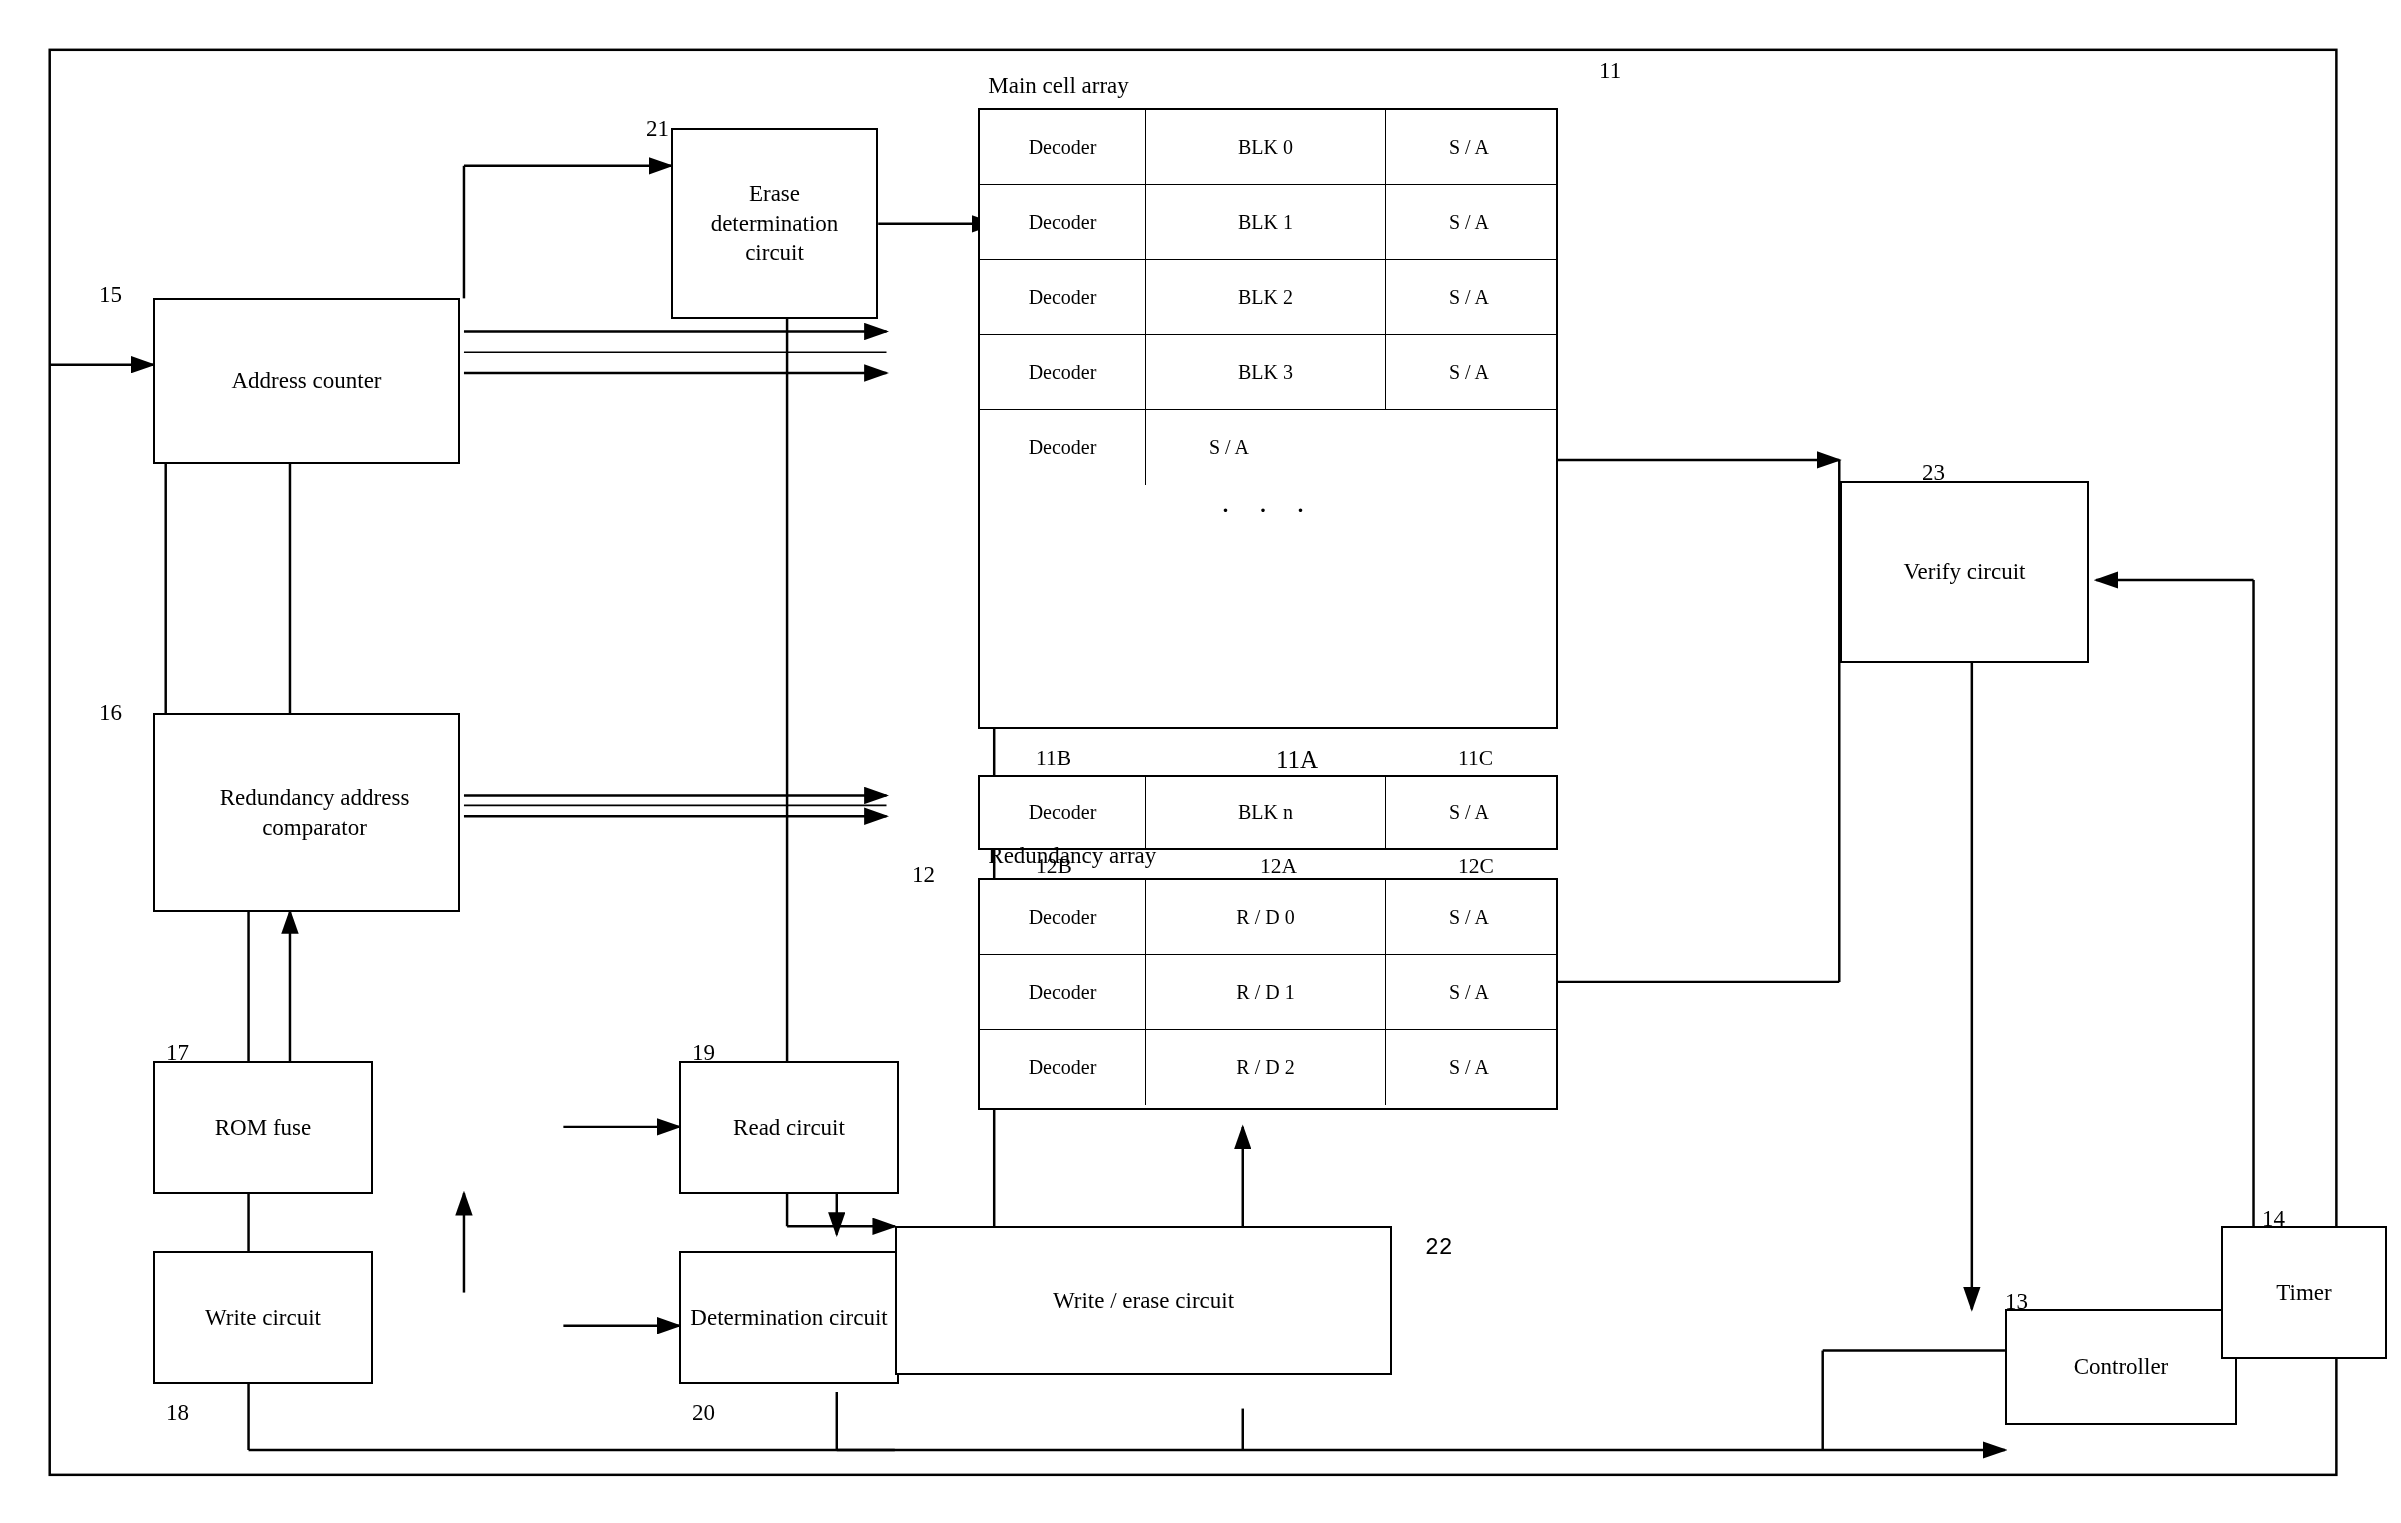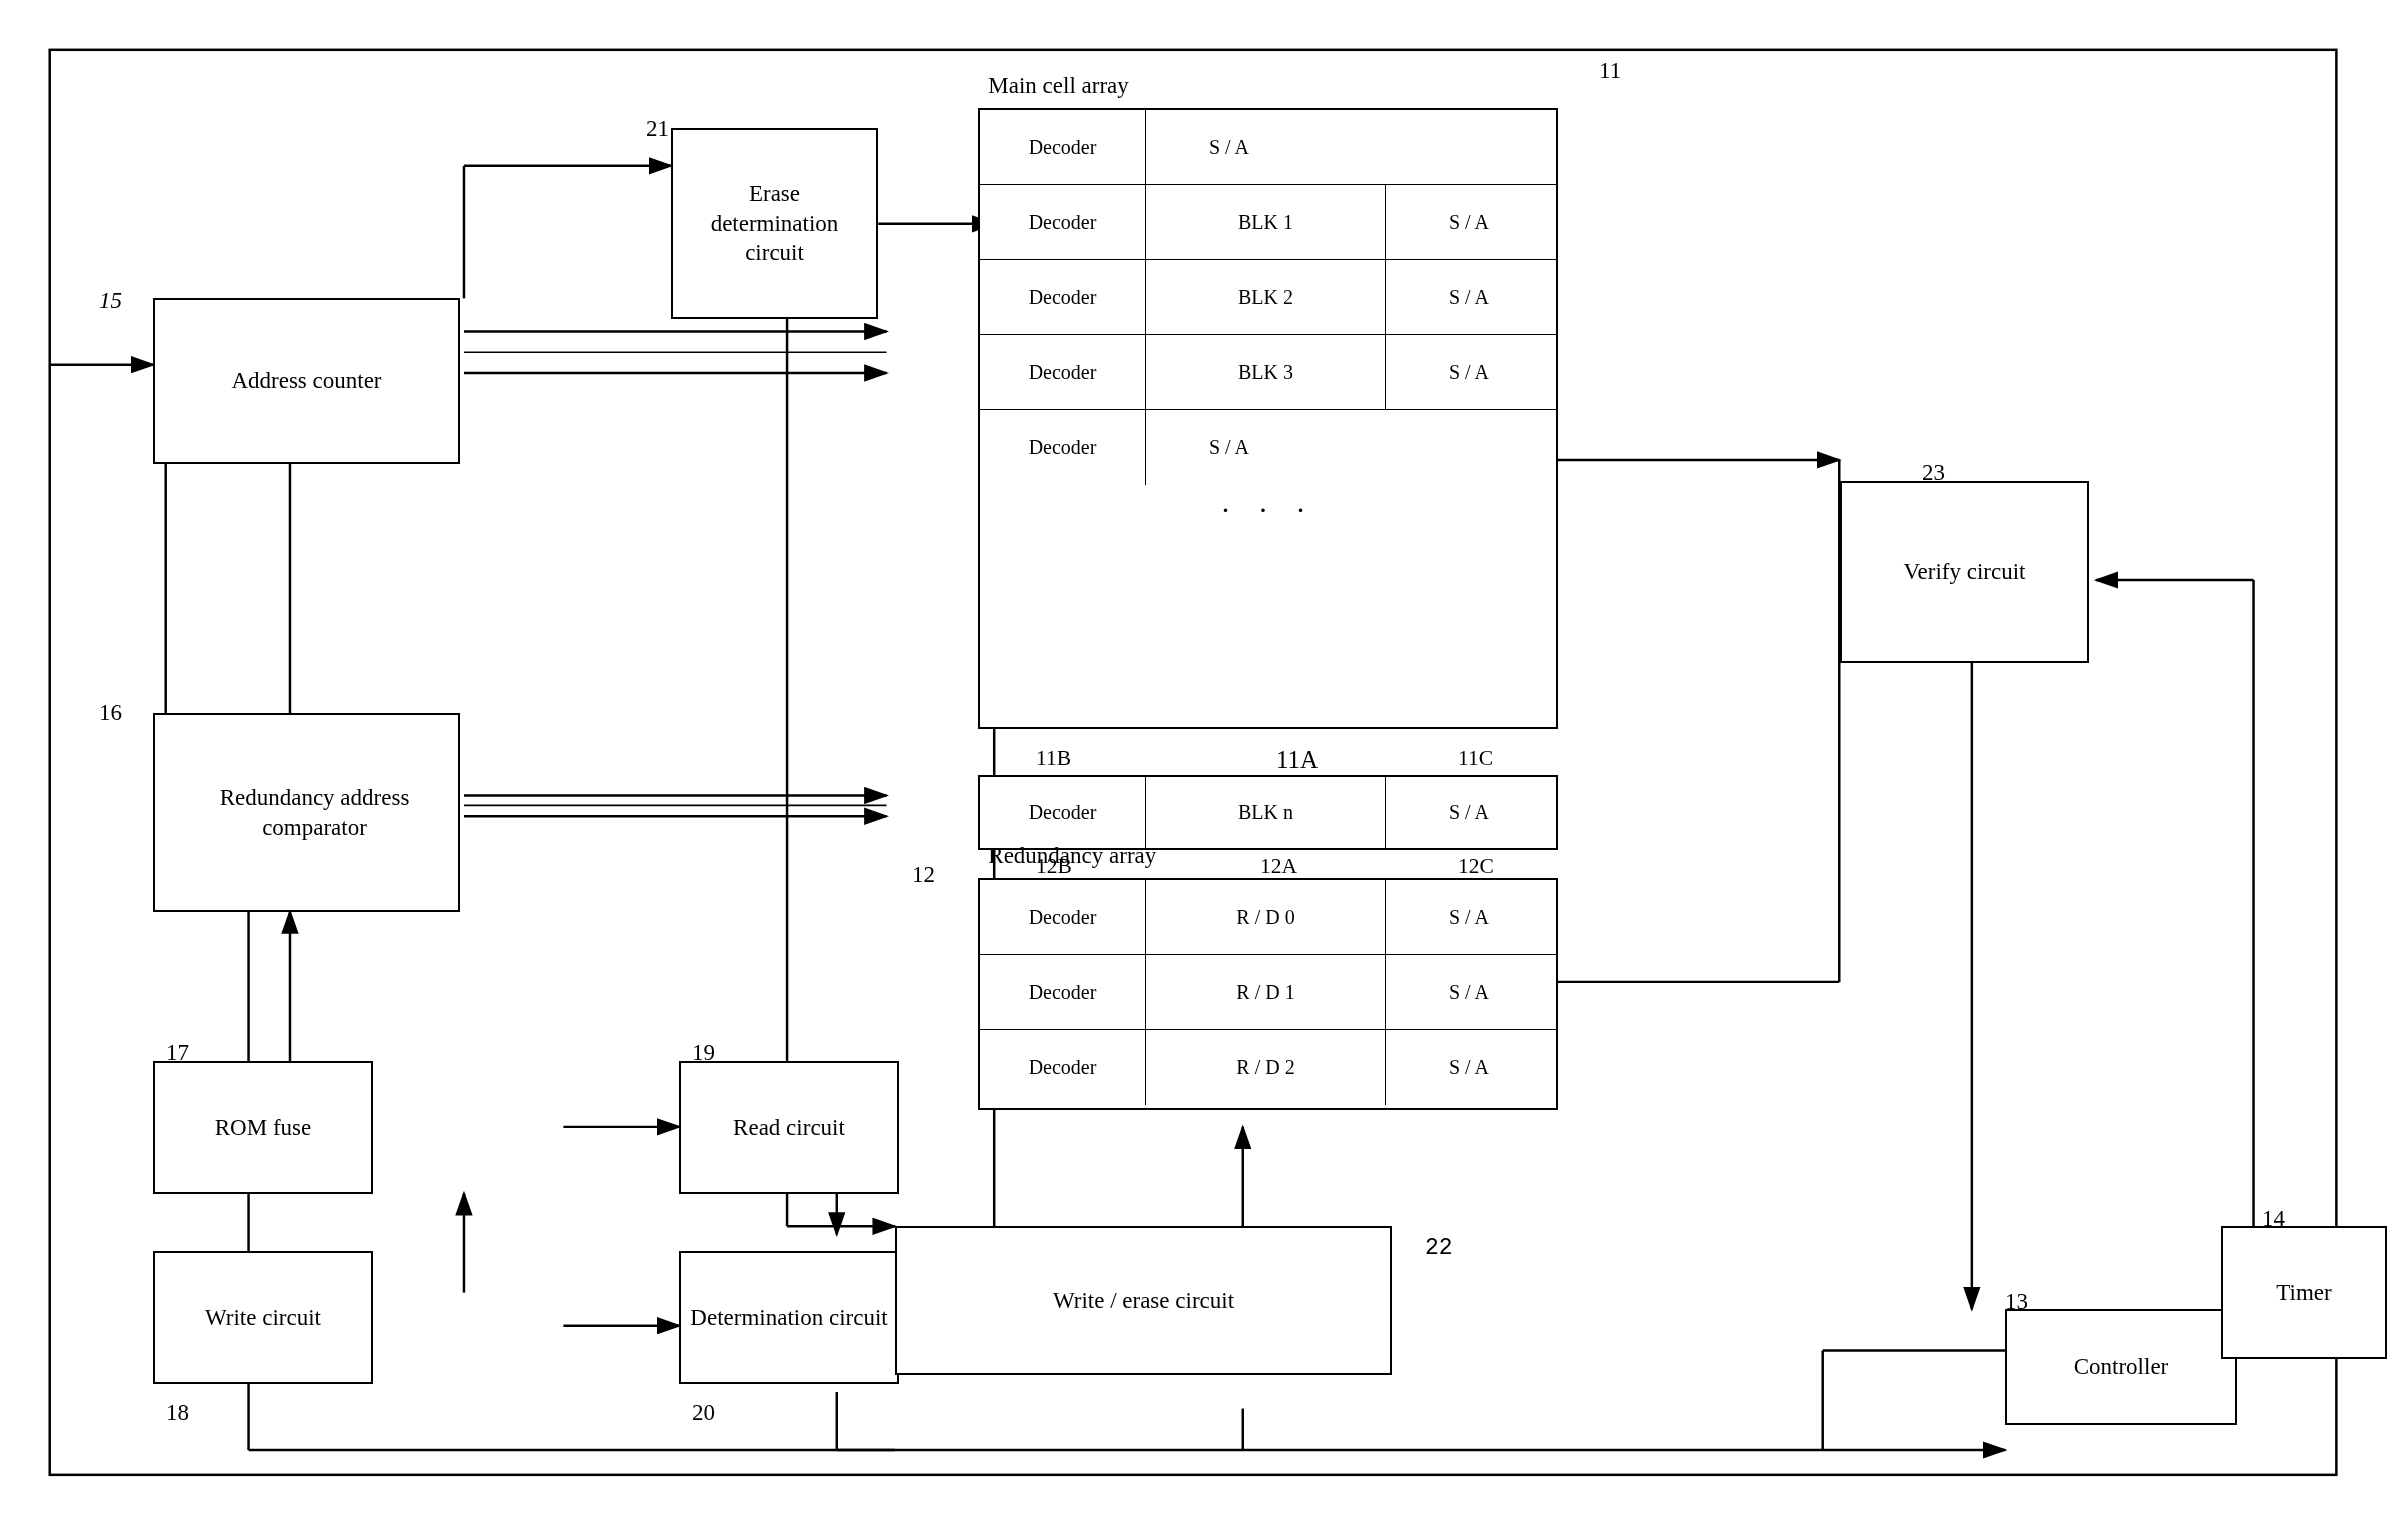--- a/index.html
+++ b/index.html
@@ -156,20 +156,21 @@
   </svg>
 
   <span class="ref-num" style="left:1599px; top:58px;">11</span>
 
   <div style="position:absolute; left:978px; top:108px; width:580px; height:621px; border:2.5px solid #000; background:#fff;">
 
     <div style="position:absolute; top:-37px; left:8.3px; font-size:23px; font-family:serif;">Main cell array</div>
 
     <div style="display:flex; border-bottom:1.7px solid #000; height:75px;">
       <div style="width:166px; border-right:1.7px solid #000; display:flex; align-items:center; justify-content:center; font-size:20px; font-family:serif;">Decoder</div>
+      <div style="width:240px; border-right:1.7px solid #000; display:flex; align-items:center; justify-content:center; font-size:20px; font-family:serif;">BLK 0</div>
       <div style="width:166px; display:flex; align-items:center; justify-content:center; font-size:20px; font-family:serif;">S / A</div>
     </div>
 
     <div style="display:flex; border-bottom:1.7px solid #000; height:75px;">
       <div style="width:166px; border-right:1.7px solid #000; display:flex; align-items:center; justify-content:center; font-size:20px; font-family:serif;">Decoder</div>
       <div style="width:240px; border-right:1.7px solid #000; display:flex; align-items:center; justify-content:center; font-size:20px; font-family:serif;">BLK 1</div>
       <div style="width:166px; display:flex; align-items:center; justify-content:center; font-size:20px; font-family:serif;">S / A</div>
     </div>
 
     <div style="display:flex; border-bottom:1.7px solid #000; height:75px;">
@@ -229,21 +230,21 @@
     </div>
   </div>
 
   <span style="position:absolute; left:1036px; top:854px; font-size:21.5px; font-family:serif;">12B</span>
   <span style="position:absolute; left:1260px; top:854px; font-size:21.5px; font-family:serif;">12A</span>
   <span style="position:absolute; left:1458px; top:854px; font-size:21.5px; font-family:serif;">12C</span>
 
   <div class="block" style="left:153px; top:298px; width:307px; height:166px;">
     <span>Address counter</span>
   </div>
-  <span class="ref-num" style="left:99px; top:288px;font-style:italic;">15</span>
+  <span class="ref-num" style="left:99px; top:282px;">15</span>
 
   <div class="block" style="left:671px; top:128px; width:207px; height:191px;">
     <span style="white-space:pre-line;">Erase
 determination
 circuit</span>
   </div>
   <span class="ref-num" style="left:646px; top:116px;">21</span>
 
   <div class="block" style="left:153px; top:713px; width:307px; height:199px;padding-left:16px;">
     <span style="white-space:pre-line;">Redundancy address

